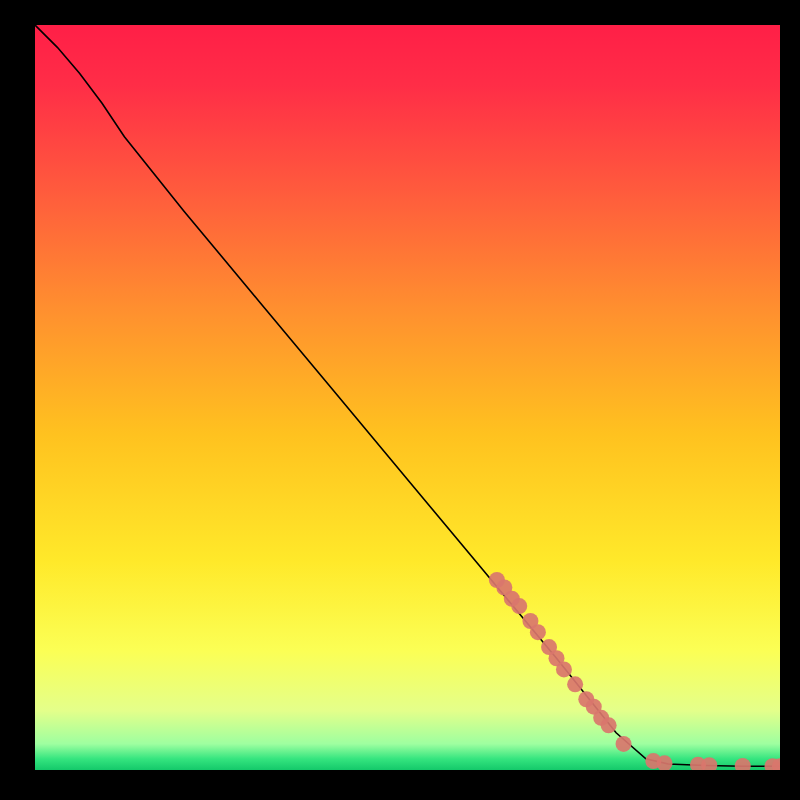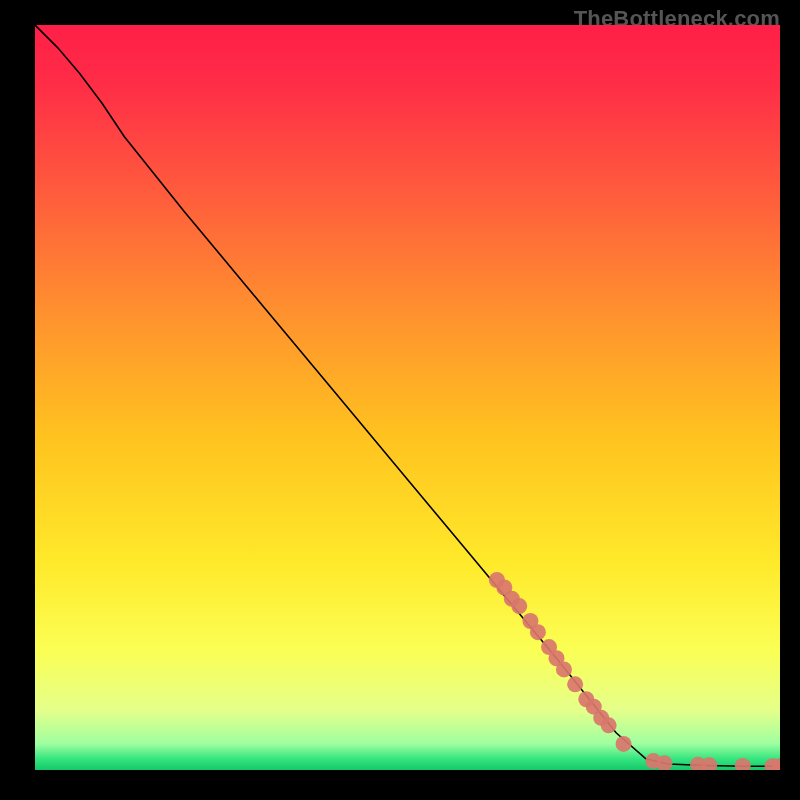--- a/index.html
+++ b/index.html
@@ -32,21 +32,20 @@
     font-size: 22px;
     font-weight: 600;
     color: #555;
     letter-spacing: 0.2px;
   }
 </style>
 </head>
 <body>
 
 <div class="frame">
-  <div class="watermark">TheBottleneck.com</div>
   <div class="plot-area">
     <svg id="chart-svg" width="745" height="745" viewBox="0 0 745 745" preserveAspectRatio="none">
       <defs>
         <linearGradient id="bg-grad" x1="0" y1="0" x2="0" y2="1">
             <stop offset="0%" stop-color="#ff1f47"></stop>
             <stop offset="8%" stop-color="#ff2d47"></stop>
             <stop offset="22%" stop-color="#ff5a3d"></stop>
             <stop offset="38%" stop-color="#ff8f2f"></stop>
             <stop offset="55.00000000000001%" stop-color="#ffc21f"></stop>
             <stop offset="72%" stop-color="#ffe92a"></stop>

